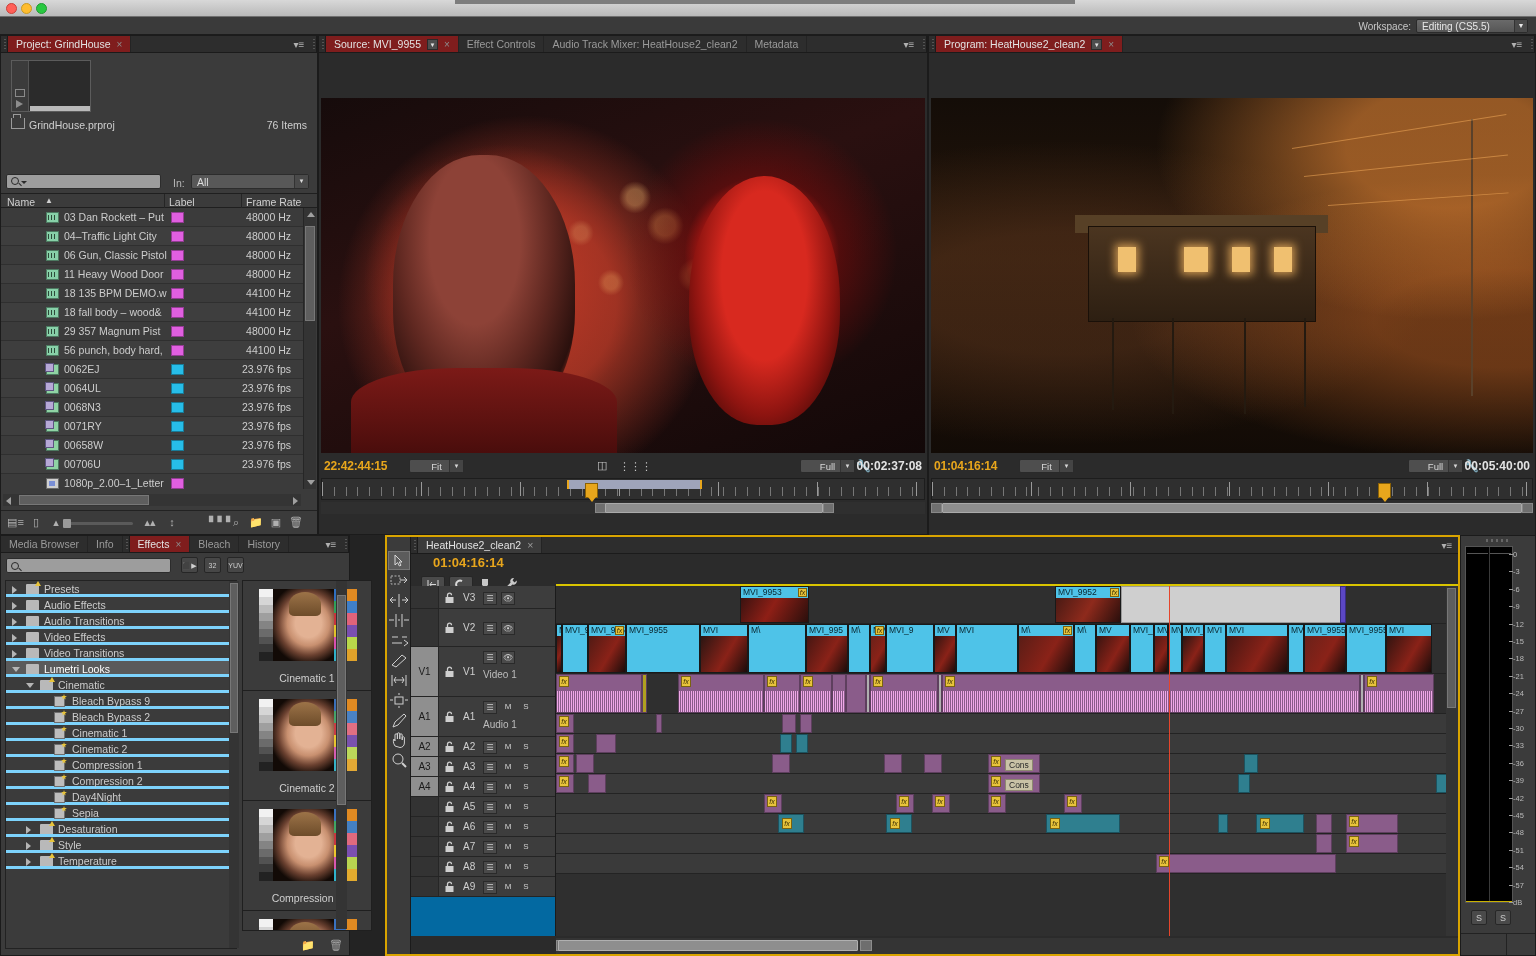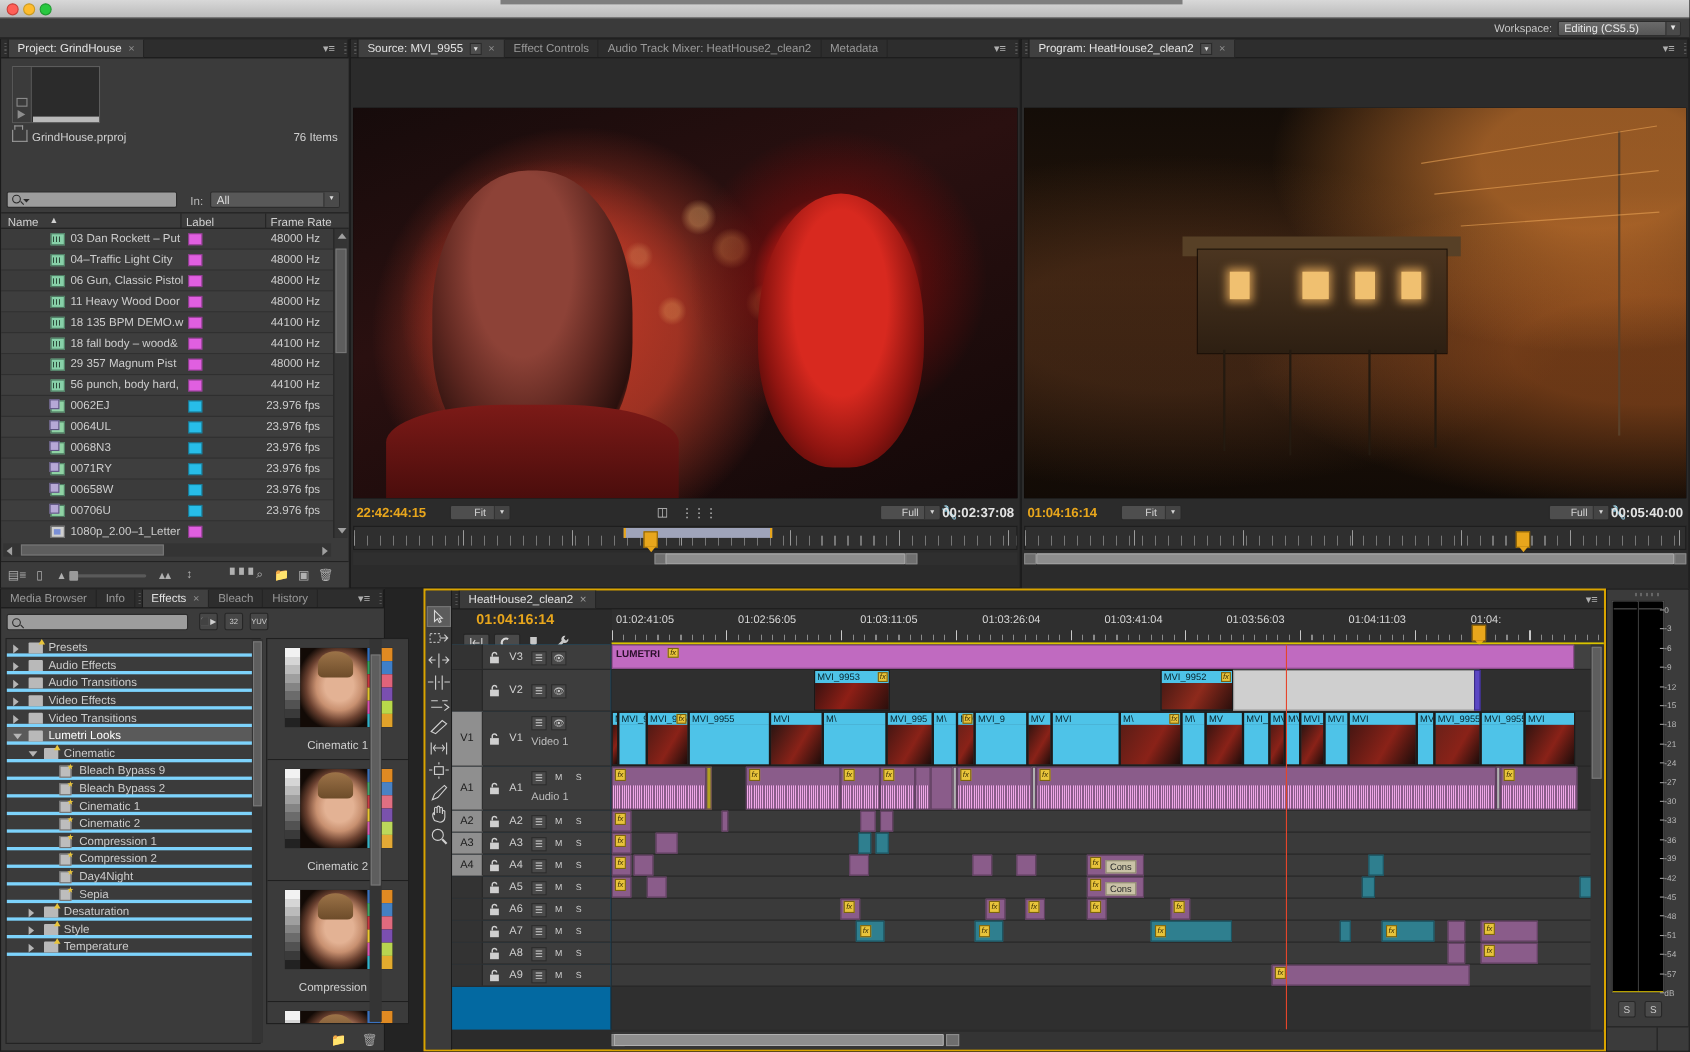--- a/index.html
+++ b/index.html
@@ -34,21 +34,21 @@
   
   .panel { position:absolute; background:#3b3b3b; border:1px solid #1b1b1b; }
   .ptabs { position:absolute; left:0; top:0; right:0; height:17px;
     background:#2d2d2d; border-bottom:1px solid #1b1b1b; display:flex; align-items:stretch;}
   .grip { width:7px; background:
       repeating-linear-gradient(to bottom, #555 0 1px, transparent 1px 3px);
       background-position:3px 3px; background-repeat:no-repeat; background-size:2px 11px;
       border-right:1px solid #1b1b1b; }
   .ptab { display:flex; align-items:center; padding:0 8px; font-size:10.5px; color:#9a9a9a;
     border-right:1px solid #242424; white-space:nowrap;}
-  .ptab.active { background:#404040; color:#e2e2e2;justify-content:flex-end; }
+  .ptab.active { background:#7f1d1d; color:#e2e2e2;justify-content:flex-end; }
   .ptab .x { margin-left:6px; font-size:10px; color:#8d8d8d; }
   .ptab .drop { margin-left:6px; width:11px; height:11px; background:#4e4e4e;
     border:1px solid #2a2a2a; font-size:6px; text-align:center; line-height:10px;}
   .pmenu { margin-left:auto; width:22px; display:flex; align-items:center; justify-content:center;
     font-size:10px; color:#b0b0b0;}
 
   
   #project { left:0; top:35px; width:318px; height:500px; }
   .proj-thumb { position:absolute; left:10px; top:24px; width:80px; height:52px;
     background:#2b2b2b; border:1px solid #5c5c5c;}
@@ -885,33 +885,20 @@
             <path d="M4 3 L10 3 L10 9 L7 12 L4 9 Z" fill="#c8c8c8"></path>
           </svg>
       </div>
       <div class="tl-icon-btn" style="left:90px">
         <svg width="16" height="15" viewBox="0 0 16 15">
             <path d="M11 2 A3.2 3.2 0 0 0 7.6 6.6 L3 11.2 L4.8 13 L9.4 8.4 A3.2 3.2 0 0 0 13.6 4.4 L11.6 6.4 L9.6 4.4 Z" fill="#c8c8c8"></path>
           </svg>
       </div>
     </div>
 
-    <div class="tl-ruler">
-      <span class="lbl" style="left:4px">01:02:41:05</span>
-      <span class="lbl" style="left:115px">01:02:56:05</span>
-      <span class="lbl" style="left:226px">01:03:11:05</span>
-      <span class="lbl" style="left:337px">01:03:26:04</span>
-      <span class="lbl" style="left:448px">01:03:41:04</span>
-      <span class="lbl" style="left:559px">01:03:56:03</span>
-      <span class="lbl" style="left:670px">01:04:11:03</span>
-      <span class="lbl" style="left:781px">01:04:</span>
-      <div class="tks"></div>
-      <div class="tksbig"></div>
-      <div class="chead" style="left:782px;top:14px;"></div>
-    </div>
     <div class="tl-yellowline"></div>
 
     <div class="tl-headers" id="tl-headers">
         <div class="thdr" style="height: 23px;">
           <div class="src" style="line-height:23px;"></div>
           <div class="lock" style="top:6px"><svg width="11" height="12" viewBox="0 0 11 12">
               <rect x="1.5" y="5" width="8" height="6" fill="#cfcfcf"></rect>
               <path d="M3.5 5 L3.5 3.2 A2 2 0 0 1 7.5 3.2" fill="none" stroke="#cfcfcf" stroke-width="1.3"></path>
             </svg></div>
           <div class="tn" style="top:6px">V3</div>
@@ -1059,26 +1046,20 @@
           <div class="tn" style="top:4px">A9</div>
           <div class="btnrow" style="top:4px">
             <div class="tbtn">☰</div>
             <div class="tbtn" style="background:none;border:none">M</div>
             <div class="tbtn" style="background:none;border:none">S</div>
           </div>
         </div>
       </div>
 
     <div class="tl-tracks" id="tl-tracks">
-      <div class="trk" style="height: 23px;">
-          <div class="clip" style="left: 0px; width: 875px; background: rgb(192, 106, 192); border-color: rgb(138, 74, 138);">
-            <div style="position:absolute;left:3px;top:2px;font-size:9px;color:#2b0f2b;font-weight:bold;">LUMETRI</div>
-            <div style="position:absolute;left:50px;top:2px;width:10px;height:9px;background:#e8c43b;border:1px solid #7a6310;font-size:7px;color:#3a2e05;text-align:center;line-height:8px;font-style:italic;">fx</div>
-          </div>
-        </div>
         <div class="trk" style="height: 38px; background: rgb(47, 47, 47);">
           <div class="clip" style="left: 184px; width: 69px;">
             <div class="cl-hdr">MVI_9953</div>
             <div class="fx">fx</div>
             <div class="cl-body" style="background:linear-gradient(120deg,#3b1210,#8e1f16 45%,#2a0f0c)"></div>
           </div>
           <div class="clip" style="left: 499px; width: 66px;">
             <div class="cl-hdr">MVI_9952</div>
             <div class="fx">fx</div>
             <div class="cl-body" style="background:linear-gradient(120deg,#4a1a14,#8e2a1c 50%,#2a0f0c)"></div>

